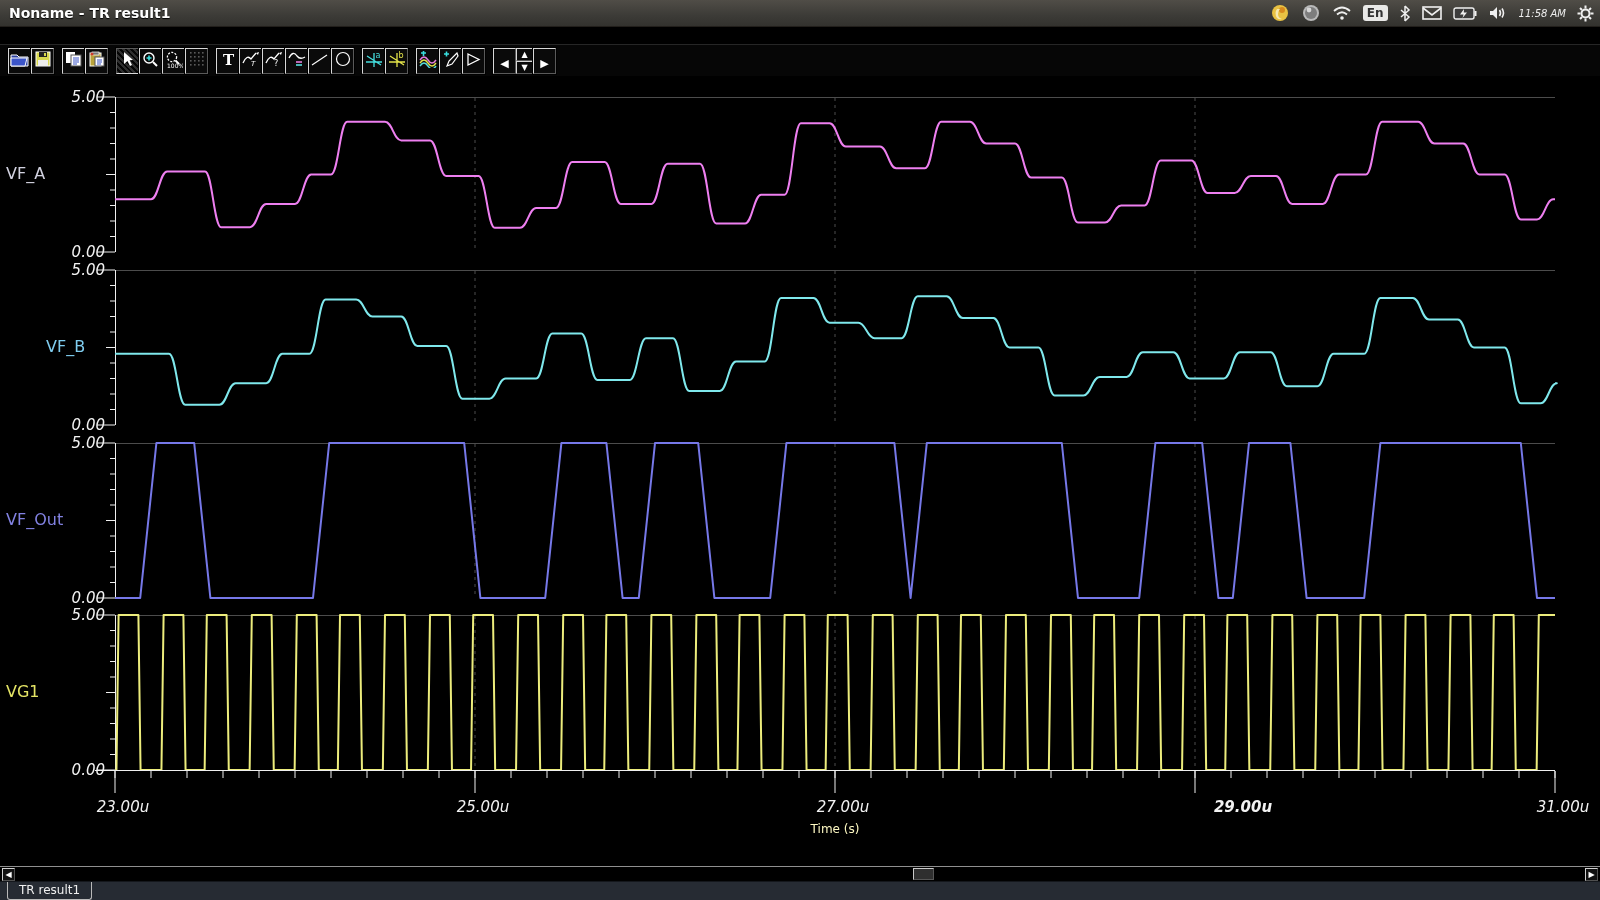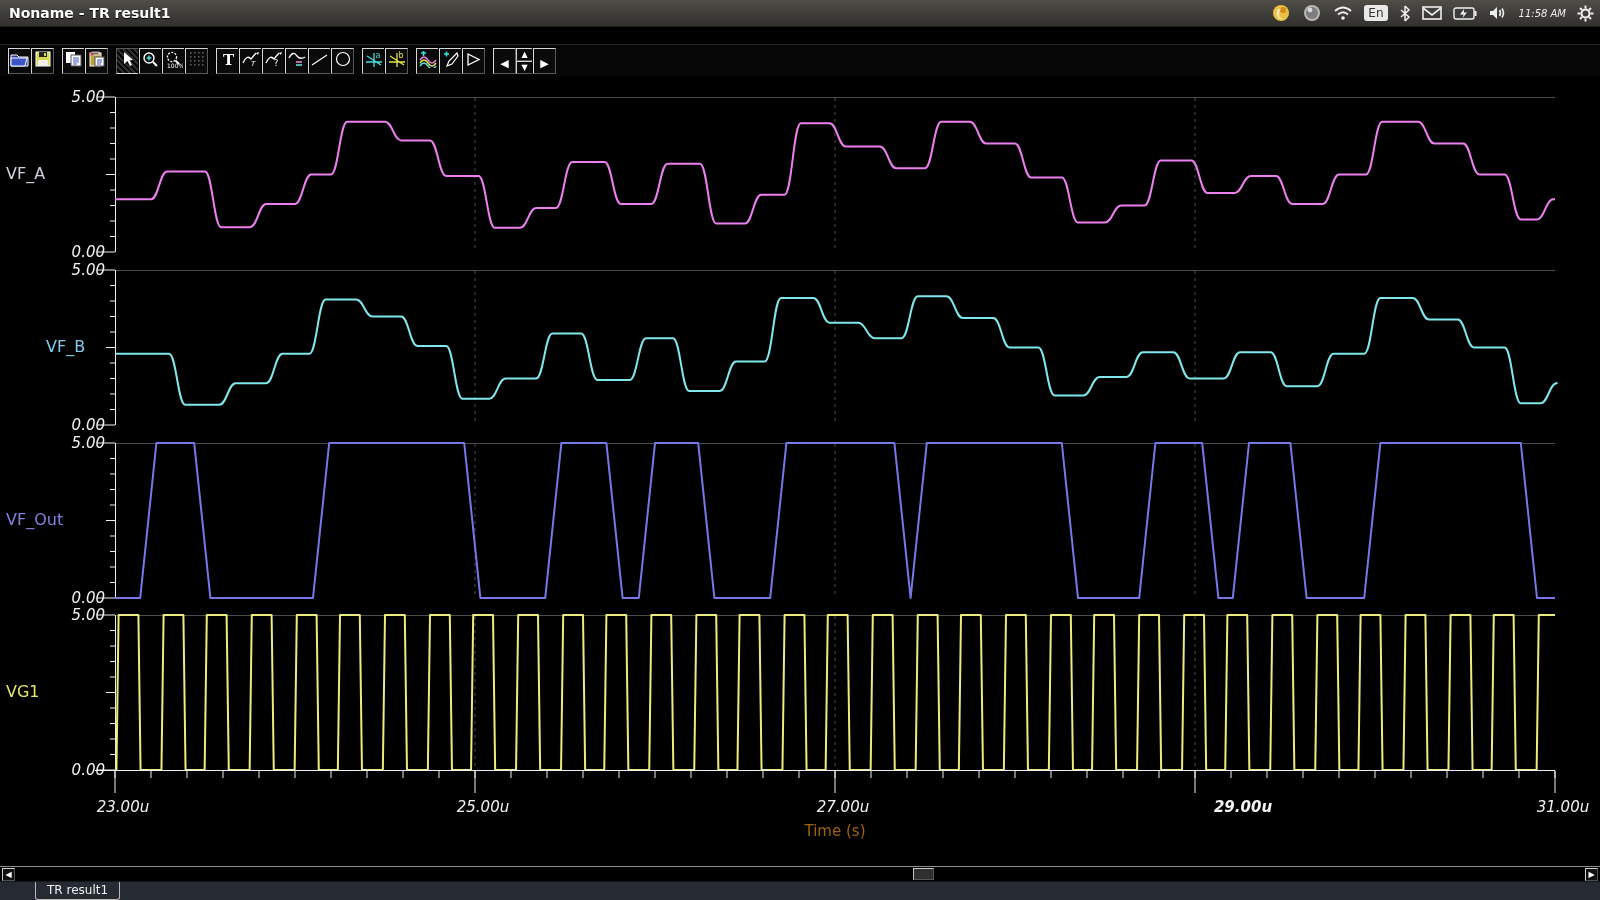--- a/index.html
+++ b/index.html
@@ -5,21 +5,21 @@
   html,body{margin:0;padding:0;background:#000;}
   .app{position:relative;width:1600px;height:900px;background:#000;overflow:hidden;
        font-family:"DejaVu Sans",sans-serif;}
   
   .titlebar{position:absolute;left:0;top:0;width:1600px;height:26px;
     background:linear-gradient(#504d47,#3c3b37 60%,#33322e);
     display:flex;align-items:center;border-bottom:1px solid #221f1b;}
   .wintitle{color:#fff;font-weight:bold;font-size:14px;margin-left:9px;text-shadow:0 1px 1px #000;}
   .tray{position:absolute;right:6px;top:0;height:26px;display:flex;align-items:center;gap:11px;}
   .tray svg{display:block}
-  .kbd-box{background:#e9e9e7;color:#333;font-size:12px;font-weight:normal;border-radius:3px;
+  .kbd-box{background:#e9e9e7;color:#333;font-size:12px;font-weight:bold;border-radius:3px;
     padding:0px 4px;line-height:16px;}
   .clock{color:#eee;font-size:10px;font-style:italic;}
   
   .menubar{position:absolute;left:0;top:27px;width:1600px;height:17px;background:#131313;
     display:flex;align-items:center;gap:0;}
   .menu-item{color:#e6e6e6;font-size:12px;padding:1px 9px;}
   .menu-item u{text-decoration:underline;}
   .menu-item.disabled{color:#7a7a7a;}
   
   .toolbar{position:absolute;left:0;top:44px;width:1600px;height:32px;background:#060606;
@@ -33,35 +33,35 @@
   .tb-btn .uni{color:#fff;font-size:11px;line-height:10px;}
   .tb-btn.dim svg,.tb-btn.dim .uni{opacity:.55;}
   .spinbtn{display:flex;flex-direction:column;width:17px;height:26px;}
   .spinbtn span{flex:1;display:flex;align-items:center;justify-content:center;font-size:8px;color:#fff;
     background:#0a0a0a;border:1px solid;border-color:#d8d8d8 #5a5a5a #5a5a5a #d8d8d8;box-sizing:border-box;}
   
   .chart{position:absolute;left:0;top:76px;width:1600px;height:790px;background:#000;}
   .panel-label{position:absolute;font-size:16px;left:6px;width:100px;}
   .ylab{position:absolute;color:#f2f2f2;font-size:15px;font-style:italic;width:60px;text-align:right;}
   .xlab{position:absolute;color:#f2f2f2;font-size:15px;font-style:italic;width:90px;text-align:center;}
-  .xtitle{position:absolute;color:#a16207;font-size:15px;text-align:center;width:200px;}
+  .xtitle{position:absolute;color:#fef9c3;font-size:12px;text-align:center;width:200px;}
   .psvg{position:absolute;}
   
   .scrollrow{position:absolute;left:0;top:866px;width:1600px;height:15px;background:#000;
     border-top:1px solid #8f8f8f;}
   .sb-btn{position:absolute;top:1px;width:13px;height:13px;background:#111;
     border:1px solid;border-color:#cfcfcf #4f4f4f #4f4f4f #cfcfcf;color:#fff;font-size:8px;
     display:flex;align-items:center;justify-content:center;box-sizing:border-box;}
   .sb-thumb{position:absolute;top:1px;left:913px;width:21px;height:12px;background:#2f2f2f;
     border:1px solid;border-color:#c9c9c9 #565656 #565656 #c9c9c9;box-sizing:border-box;}
   .tabbar{position:absolute;left:0;top:881px;width:1600px;height:19px;background:#262b33;
     border-top:1px solid #14171c;}
   .tab{position:absolute;left:7px;top:0px;padding:1px 11px 2px 11px;color:#efefef;font-size:12px;
     background:#262b33;border:1px solid #b9b9b9;border-top:none;
-    border-radius:0 0 3px 3px;margin-left:28px;}
+    border-radius:0 0 3px 3px;}
 </style>
 </head>
 <body>
 
 <div class="app">
 
   <div class="titlebar">
     <span class="wintitle">Noname - TR result1</span>
     <div class="tray">
       <span>

